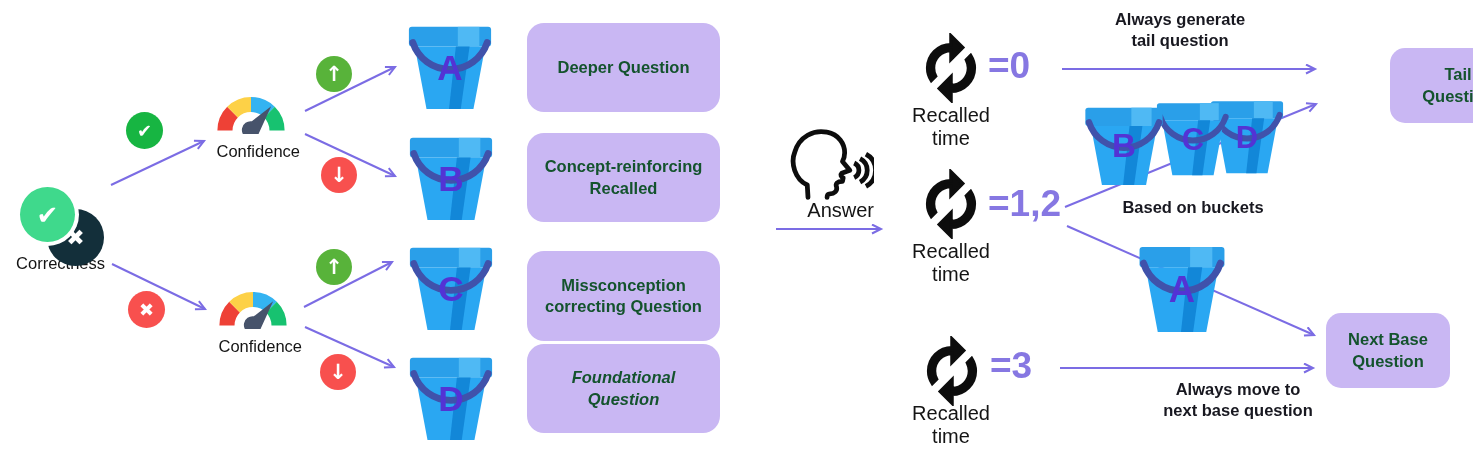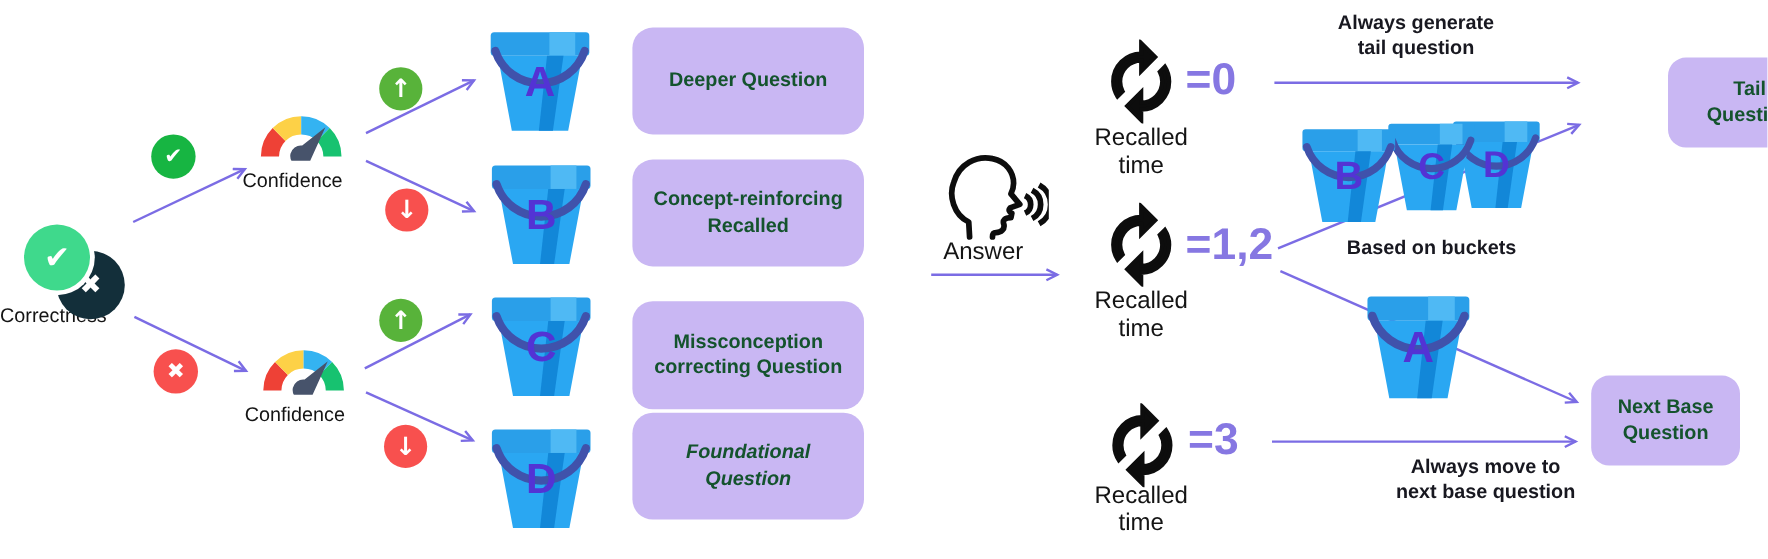--- a/index.html
+++ b/index.html
@@ -1,19 +1,19 @@
 <!DOCTYPE html>
 <html><head>
 <meta charset="utf-8">
 <style>
   html,body{margin:0;padding:0;background:#fff;}
   .canvas{position:relative;width:1473px;height:466px;background:#fff;overflow:hidden;
           font-family:"Liberation Sans","DejaVu Sans",sans-serif;color:#141414;}
   svg.connectors{position:absolute;left:0;top:0;z-index:0;}
-  .lbl{position:absolute;text-align:left;font-size:16.5px;color:#141414;}
+  .lbl{position:absolute;text-align:right;font-size:16.5px;color:#141414;}
   .anno{position:absolute;text-align:center;font-size:16.5px;font-weight:600;color:#181820;
         white-space:pre-line;line-height:1.27;}
   .pbox{position:absolute;background:#c9b7f3;border-radius:17px;display:flex;align-items:center;
         justify-content:center;text-align:center;font-size:16.5px;font-weight:600;color:#14532d;
         line-height:1.3;white-space:pre-line;padding:4px 10px;box-sizing:border-box;z-index:2;}
   .circ{position:absolute;border-radius:50%;display:flex;align-items:center;justify-content:center;
         color:#fff;font-family:"DejaVu Sans",sans-serif;font-weight:700;z-index:3;}
   .bucket{position:absolute;z-index:2;}
   .bucket text{font-family:"Liberation Sans","DejaVu Sans",sans-serif;font-weight:600;fill:#5333d4;}
   .val{position:absolute;font-size:37px;font-weight:600;color:#8677e2;line-height:1;z-index:2;}

